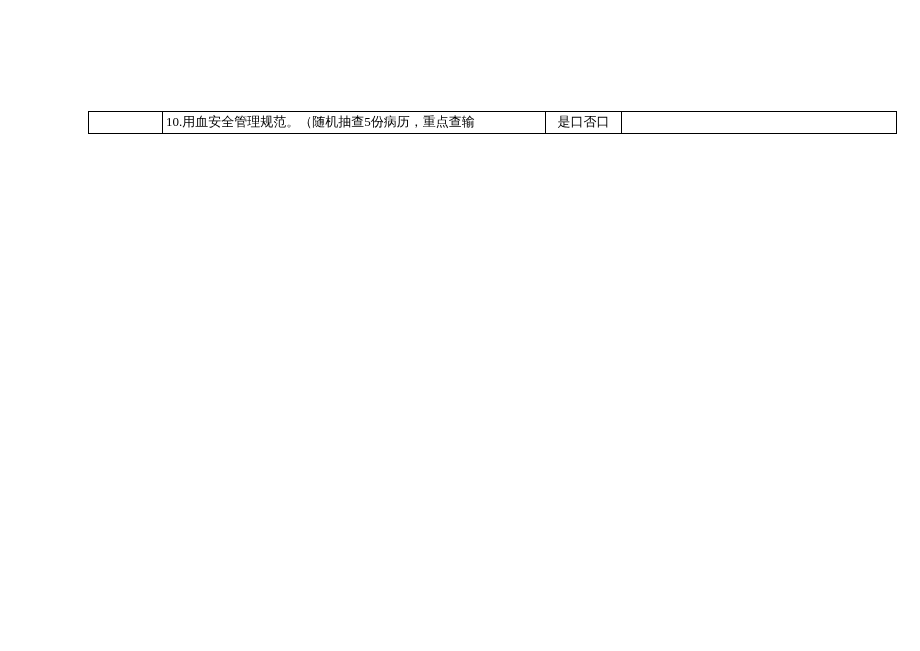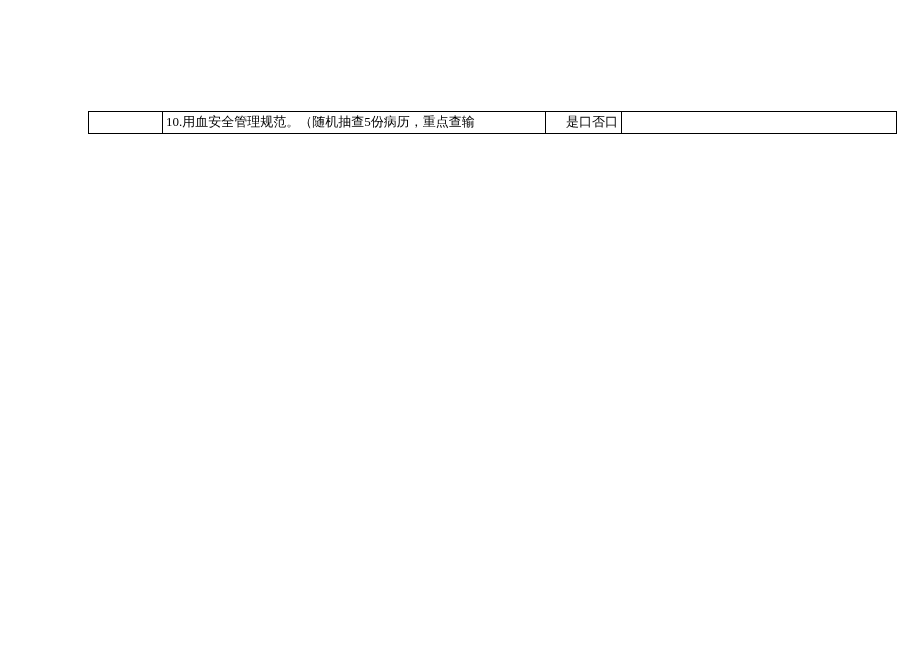--- a/index.html
+++ b/index.html
@@ -36,21 +36,21 @@
       overflow: hidden;
     }
     .col1 {
       width: 74px;
     }
     .col2 {
       width: 383px;
     }
     .col3 {
       width: 76px;
-      text-align: right;
+      text-align: center;
     }
     .col4 {
       width: 275px;
     }
   </style>
 </head>
 <body>
 
 <div class="table-container">
   <table class="table">

